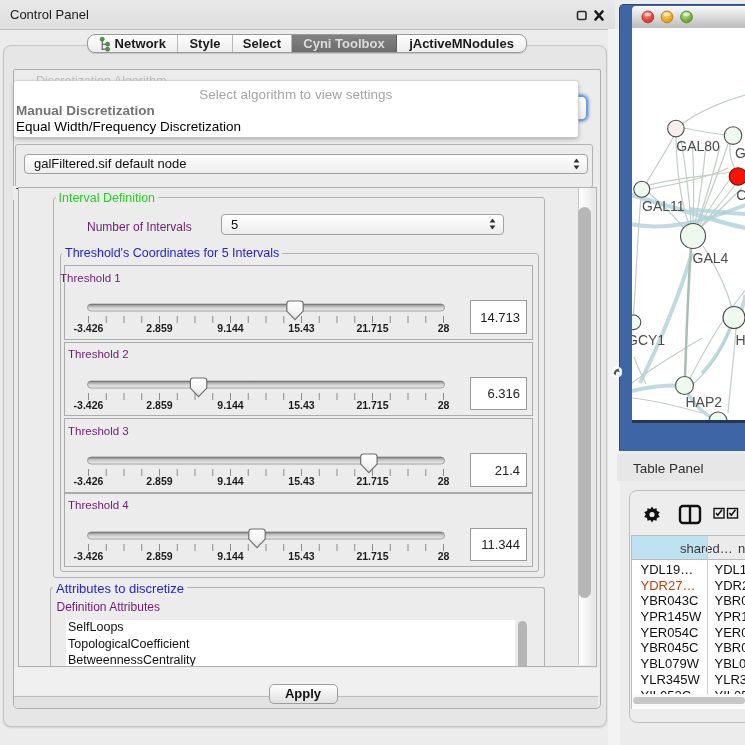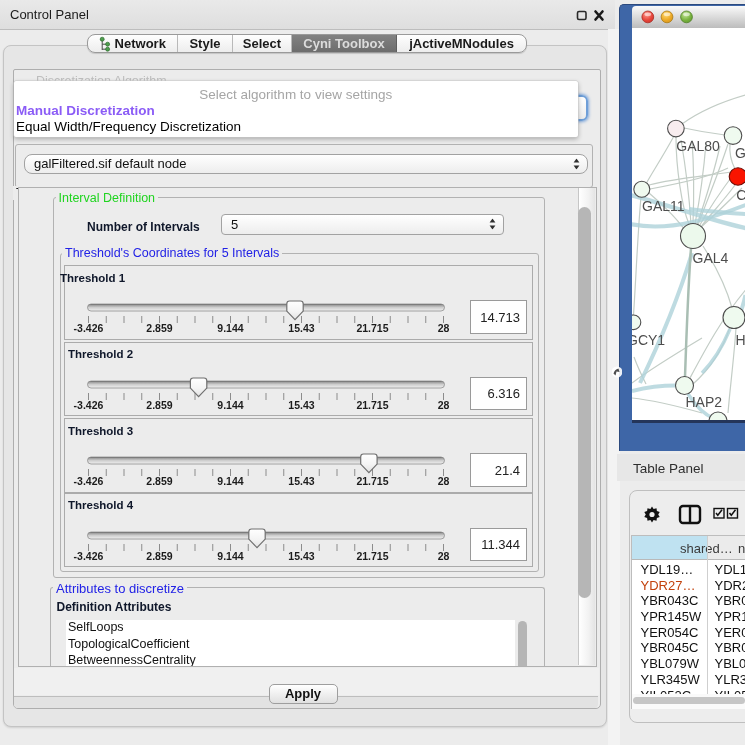--- a/index.html
+++ b/index.html
@@ -20,21 +20,21 @@
 .tabbar .sel{background:linear-gradient(#828282,#6d6d6d);color:#dcdcdc;border-right:1px solid #5f5f5f;}
 
 .grp{position:absolute;border:1px solid #b2b2b2;border-radius:3px;}
 .gtitle{position:absolute;font-size:12.5px;background:#ececec;padding:0 3px;white-space:nowrap;}
 
 .combo{position:absolute;background:linear-gradient(#ffffff,#ededed);border:1px solid #a2a2a2;border-radius:4px;box-sizing:border-box;}
 .combo .ct{position:absolute;left:9px;top:0;bottom:0;display:flex;align-items:center;font-size:13px;color:#111;}
 .combo svg{position:absolute;right:7px;top:50%;transform:translateY(-50%);}
 
 .tblock{position:absolute;border:1px solid #ababab;background:#ececec;}
-.tlabel{position:absolute;font-size:11.5px;font-weight:bold;color:#0f172a;}
+.tlabel{position:absolute;font-size:11.5px;font-weight:normal;color:#701a75;}
 .vbox{position:absolute;background:#fff;border:1px solid #9a9a9a;font-size:13px;color:#222;text-align:right;}
 .vbox span{position:absolute;right:6px;top:50%;transform:translateY(-50%);}
 </style>
 </head>
 <body>
 <div id="app">
   <div class="abs" id="titlebar">
       <div class="t">Control Panel</div>
     </div>
   <svg class="abs" style="left:576px;top:9px" width="32" height="14" viewBox="0 0 32 14">
@@ -59,31 +59,31 @@
     <div class="seg sel" style="width:105px;">Cyni Toolbox</div>
     <div class="seg" style="width:129px;">jActiveMNodules</div>
   </div>
 
   <div class="gtitle" style="left:33px;top:73.5px;color:#bdbdbd;">Discretization Algorithm</div>
 
   <div class="abs" style="left:520px;top:95px;width:64px;height:22px;background:linear-gradient(#fff,#ececec);border:2px solid #6f9fd8;border-radius:6px;box-shadow:0 0 3px 1px rgba(100,150,215,0.8);"></div>
 
   <div class="grp" style="left:14.5px;top:143.5px;width:576px;height:42px;"></div>
   <div class="gtitle" style="left:13px;top:137.8px;color:#1a1a1a;margin-top:48px;">Table Data</div>
-  <div class="combo" style="left:24px;top:153.5px;width:564px;height:20.5px;border-radius:8px;">
+  <div class="combo" style="left:24px;top:153.5px;width:564px;height:20.5px;">
     <div class="ct">galFiltered.sif default node</div>
     <svg width="7" height="11" viewBox="0 0 7 11">
         <path d="M3.5,0 L6.4,3.9 L0.6,3.9 Z" fill="#2e2e2e"></path>
         <path d="M3.5,11 L6.4,7.1 L0.6,7.1 Z" fill="#2e2e2e"></path>
       </svg>
   </div>
 
   <div class="abs" style="left:14px;top:81px;width:563.5px;height:56px;background:#ffffff;border-radius:2px;box-shadow:0 0 0 0.5px #c9c9c9, 0 2px 5px rgba(0,0,0,0.3);z-index:30;box-sizing:border-box;">
     <div style="position:absolute;left:0;top:6px;width:100%;text-align:center;font-size:13.5px;color:#a5a5a5;">Select algorithm to view settings</div>
-    <div style="position:absolute;left:2px;top:22px;font-size:13.5px;font-weight:bold;color:#8b5cf6;">Manual Discretization</div>
+    <div style="position:absolute;left:2px;top:22px;font-size:13.5px;font-weight:bold;color:#737373;">Manual Discretization</div>
     <div style="position:absolute;left:2px;top:38px;font-size:13.5px;color:#000;">Equal Width/Frequency Discretization</div>
   </div>
 
   <div class="abs" style="left:17.5px;top:186.5px;width:577px;height:478px;border:1px solid #b0b0b0;background:#ececec;"></div>
 
   <div class="abs" style="left:578px;top:187.5px;width:16px;height:477px;background:linear-gradient(90deg,#ffffff,#f2f2f2 60%,#e4e4e4);border-left:1px solid #c6c6c6;"></div>
   <div class="abs" style="left:578px;top:207px;width:13px;height:391px;background:#b6b6b6;border-radius:6.5px;"></div>
 
   <div class="grp" style="left:53px;top:196.5px;width:490px;height:379px;"></div>
   <div class="gtitle" style="left:55.5px;top:190.5px;color:#1fd41f;">Interval Definition</div>

